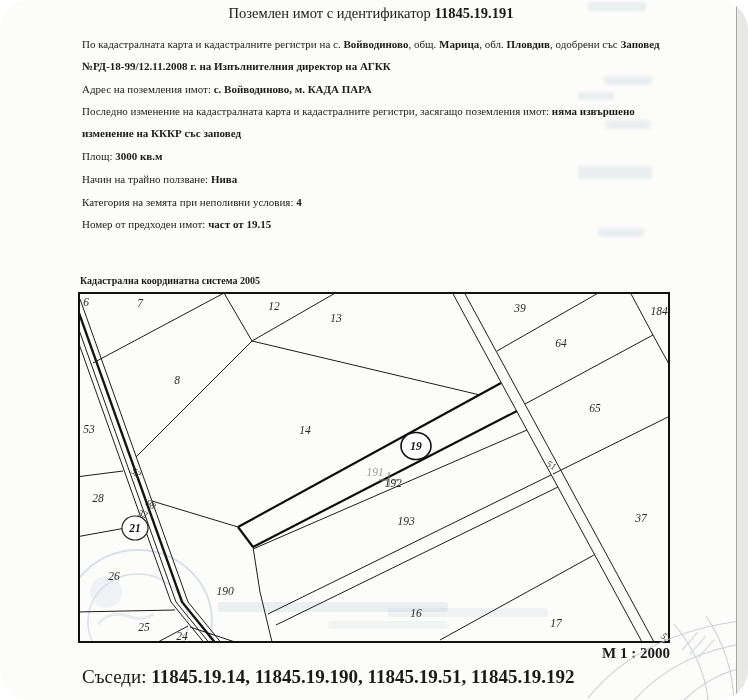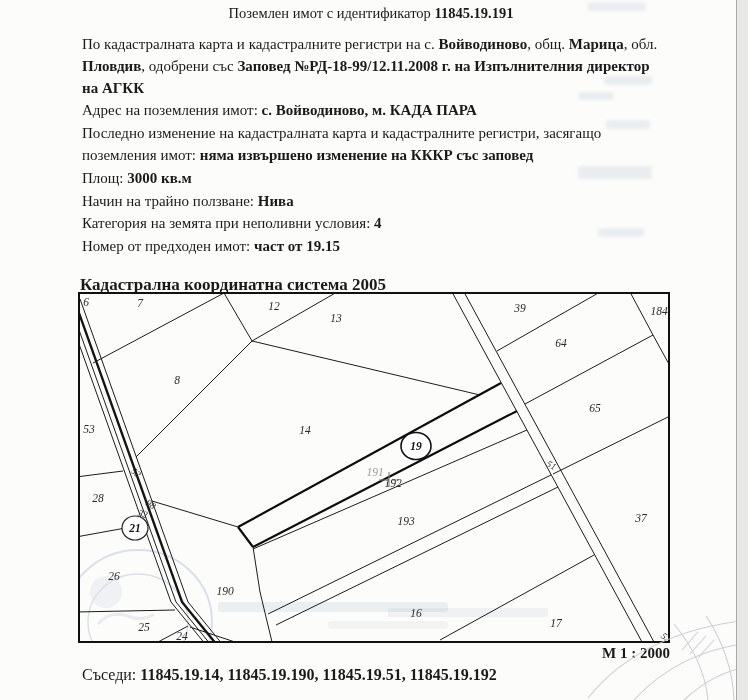--- a/index.html
+++ b/index.html
@@ -1,25 +1,25 @@
 <!DOCTYPE html>
 <html><head>
 <meta charset="utf-8">
 <style>
   html,body{margin:0;padding:0;background:#ffffff;}
   .page{position:relative;width:748px;height:700px;background:#fcfcfa;overflow:hidden;
-        font-family:"Liberation Serif",serif;color:#1a1a1a;}
+        font-family:"Liberation Serif",serif;color:#1a1a1a;border-radius:30px;}
   .doc-title{position:absolute;left:82px;top:5px;width:578px;text-align:center;font-size:14.5px;}
-  .doc-text{position:absolute;left:82px;top:34px;width:581px;font-size:15px;line-height:21.8px;}
+  .doc-text{position:absolute;left:82px;top:34px;width:581px;font-size:11px;line-height:21.8px;}
   .doc-text p{margin:0 0 1px 0;}
-  .map-caption{position:absolute;left:80px;top:275px;font-size:17px;font-weight:bold;}
+  .map-caption{position:absolute;left:80px;top:275px;font-size:10px;font-weight:bold;}
   svg.map{position:absolute;left:78px;top:292px;}
   .scale-line{position:absolute;left:78px;top:645px;width:592px;text-align:right;
               font-weight:bold;font-size:15px;}
-  .neighbors{position:absolute;left:82px;top:666px;font-size:16px;}
+  .neighbors{position:absolute;left:82px;top:666px;font-size:19px;}
   
   .ghost{position:absolute;background:#8fa6bf;opacity:.16;border-radius:3px;filter:blur(1.5px);}
   .edge-line{position:absolute;left:736px;top:0;width:1px;height:700px;background:#a9a9a7;}
   .edge-strip{position:absolute;left:737px;top:0;width:11px;height:700px;background:#e8e8e6;}
   svg.globe{position:absolute;left:586px;top:610px;}
   
   .tl{stroke:#1c1c1c;stroke-width:1;fill:none;}
   .tk{stroke:#141414;stroke-width:2.4;fill:none;}
   .bl{stroke:#0d0d0d;stroke-width:2.2;fill:none;}
   .frame{fill:none;stroke:#111;stroke-width:2;}

